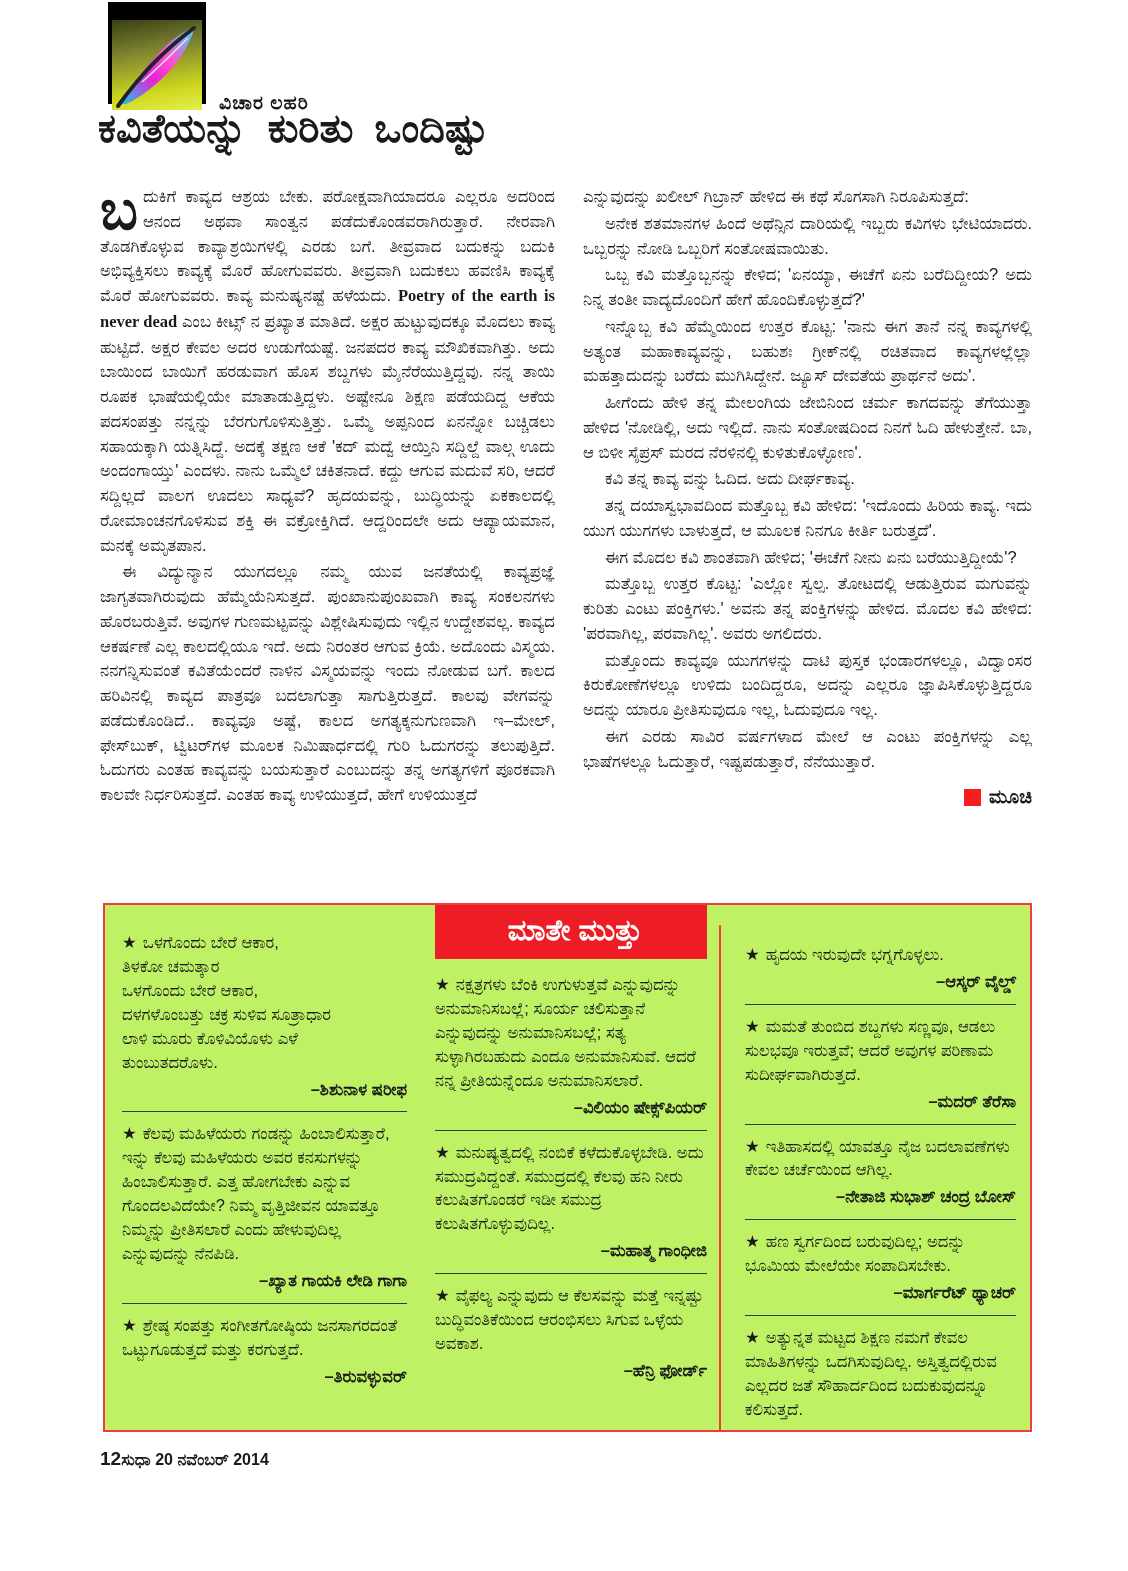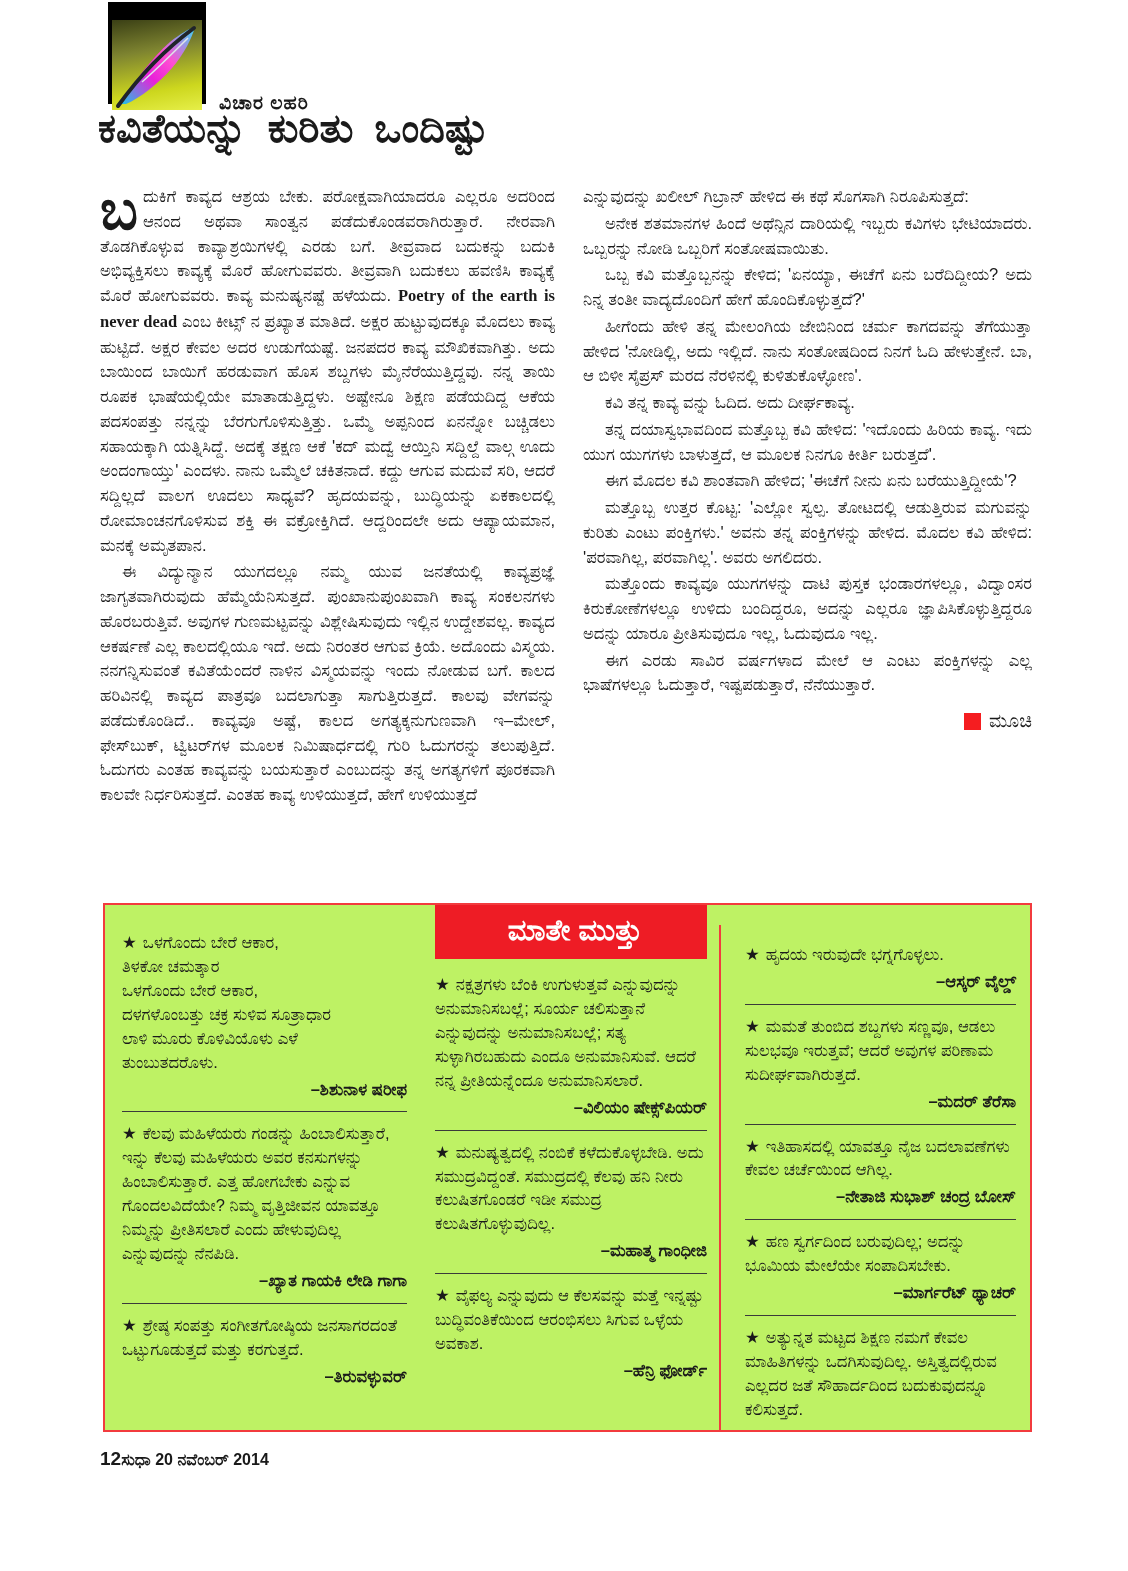--- a/index.html
+++ b/index.html
@@ -18,21 +18,21 @@
   .article-title{position:absolute;left:98px;top:106px;font-size:40px;font-weight:bold;word-spacing:10px;letter-spacing:0px;}
   
   .article{position:absolute;left:100px;top:184px;width:932px;height:718px;overflow:hidden;display:flex;gap:28px;}
   .col{text-align:justify;font-size:16.5px;line-height:1.5;}
   .col-left{width:455px;}
   .col-right{width:449px;}
   .col p{margin:0 0 2px 0;}
   .col p.indent{text-indent:22px;}
   .dropcap{float:left;font-size:56px;line-height:0.82;font-weight:bold;padding-right:5px;padding-top:3px;}
   .bold-en{font-weight:bold;font-family:"Liberation Serif", serif;}
-  .end-sign{display:flex;justify-content:flex-end;align-items:center;gap:8px;margin-top:10px;font-weight:normal;font-size:19px;}
+  .end-sign{display:flex;justify-content:flex-end;align-items:center;gap:8px;margin-top:10px;font-weight:bold;font-size:19px;}
   .end-square{width:17px;height:17px;background:#f51d20;display:inline-block;}
   
   .quote-box{
     position:absolute;left:103px;top:903px;width:929px;height:529px;
     background:#bef264;border:2px solid #f23b3e;box-sizing:border-box;
     display:flex;overflow:hidden;
   }
   .qcol{box-sizing:border-box;font-size:16.5px;line-height:1.45;}
   .qcol-left{width:322px;padding:26px 20px 0 17px;}
   .qcol-mid{width:292px;padding:0 12px 0 8px;}
@@ -82,20 +82,21 @@
     <div class="col col-left">
       <p>
         <span class="dropcap">ಬ</span><span>ದುಕಿಗೆ ಕಾವ್ಯದ ಆಶ್ರಯ ಬೇಕು. ಪರೋಕ್ಷವಾಗಿಯಾದರೂ ಎಲ್ಲರೂ ಅದರಿಂದ ಆನಂದ ಅಥವಾ ಸಾಂತ್ವನ ಪಡೆದುಕೊಂಡವರಾಗಿರುತ್ತಾರೆ. ನೇರವಾಗಿ ತೊಡಗಿಕೊಳ್ಳುವ ಕಾವ್ಯಾಶ್ರಯಿಗಳಲ್ಲಿ ಎರಡು ಬಗೆ. ತೀವ್ರವಾದ ಬದುಕನ್ನು ಬದುಕಿ ಅಭಿವ್ಯಕ್ತಿಸಲು ಕಾವ್ಯಕ್ಕೆ ಮೊರೆ ಹೋಗುವವರು. ತೀವ್ರವಾಗಿ ಬದುಕಲು ಹವಣಿಸಿ ಕಾವ್ಯಕ್ಕೆ ಮೊರೆ ಹೋಗುವವರು. ಕಾವ್ಯ ಮನುಷ್ಯನಷ್ಟೆ ಹಳೆಯದು. </span><span class="bold-en">Poetry of the earth is never dead</span><span> ಎಂಬ ಕೀಟ್ಸ್ ನ ಪ್ರಖ್ಯಾತ ಮಾತಿದೆ. ಅಕ್ಷರ ಹುಟ್ಟುವುದಕ್ಕೂ ಮೊದಲು ಕಾವ್ಯ ಹುಟ್ಟಿದೆ. ಅಕ್ಷರ ಕೇವಲ ಅದರ ಉಡುಗೆಯಷ್ಟೆ. ಜನಪದರ ಕಾವ್ಯ ಮೌಖಿಕವಾಗಿತ್ತು. ಅದು ಬಾಯಿಂದ ಬಾಯಿಗೆ ಹರಡುವಾಗ ಹೊಸ ಶಬ್ದಗಳು ಮೈನೆರೆಯುತ್ತಿದ್ದವು. ನನ್ನ ತಾಯಿ ರೂಪಕ ಭಾಷೆಯಲ್ಲಿಯೇ ಮಾತಾಡುತ್ತಿದ್ದಳು. ಅಷ್ಟೇನೂ ಶಿಕ್ಷಣ ಪಡೆಯದಿದ್ದ ಆಕೆಯ ಪದಸಂಪತ್ತು ನನ್ನನ್ನು ಬೆರಗುಗೊಳಿಸುತ್ತಿತ್ತು. ಒಮ್ಮೆ ಅಪ್ಪನಿಂದ ಏನನ್ನೋ ಬಚ್ಚಿಡಲು ಸಹಾಯಕ್ಕಾಗಿ ಯತ್ನಿಸಿದ್ದೆ. ಅದಕ್ಕೆ ತಕ್ಷಣ ಆಕೆ 'ಕದ್ ಮದ್ವೆ ಆಯ್ತಿನಿ ಸದ್ದಿಲ್ದೆ ವಾಲ್ಗ ಊದು ಅಂದಂಗಾಯ್ತು' ಎಂದಳು. ನಾನು ಒಮ್ಮೆಲೆ ಚಕಿತನಾದೆ. ಕದ್ದು ಆಗುವ ಮದುವೆ ಸರಿ, ಆದರೆ ಸದ್ದಿಲ್ಲದೆ ವಾಲಗ ಊದಲು ಸಾಧ್ಯವೆ? ಹೃದಯವನ್ನು, ಬುದ್ಧಿಯನ್ನು ಏಕಕಾಲದಲ್ಲಿ ರೋಮಾಂಚನಗೊಳಿಸುವ ಶಕ್ತಿ ಈ ವಕ್ರೋಕ್ತಿಗಿದೆ. ಆದ್ದರಿಂದಲೇ ಅದು ಆಪ್ಯಾಯಮಾನ, ಮನಕ್ಕೆ ಅಮೃತಪಾನ.</span>
       </p>
       <p class="indent">ಈ ವಿದ್ಯುನ್ಮಾನ ಯುಗದಲ್ಲೂ ನಮ್ಮ ಯುವ ಜನತೆಯಲ್ಲಿ ಕಾವ್ಯಪ್ರಜ್ಞೆ ಜಾಗೃತವಾಗಿರುವುದು ಹೆಮ್ಮೆಯೆನಿಸುತ್ತದೆ. ಪುಂಖಾನುಪುಂಖವಾಗಿ ಕಾವ್ಯ ಸಂಕಲನಗಳು ಹೊರಬರುತ್ತಿವೆ. ಅವುಗಳ ಗುಣಮಟ್ಟವನ್ನು ವಿಶ್ಲೇಷಿಸುವುದು ಇಲ್ಲಿನ ಉದ್ದೇಶವಲ್ಲ. ಕಾವ್ಯದ ಆಕರ್ಷಣೆ ಎಲ್ಲ ಕಾಲದಲ್ಲಿಯೂ ಇದೆ. ಅದು ನಿರಂತರ ಆಗುವ ಕ್ರಿಯೆ. ಅದೊಂದು ವಿಸ್ಮಯ. ನನಗನ್ನಿಸುವಂತೆ ಕವಿತೆಯೆಂದರೆ ನಾಳಿನ ವಿಸ್ಮಯವನ್ನು ಇಂದು ನೋಡುವ ಬಗೆ. ಕಾಲದ ಹರಿವಿನಲ್ಲಿ ಕಾವ್ಯದ ಪಾತ್ರವೂ ಬದಲಾಗುತ್ತಾ ಸಾಗುತ್ತಿರುತ್ತದೆ. ಕಾಲವು ವೇಗವನ್ನು ಪಡೆದುಕೊಂಡಿದೆ.. ಕಾವ್ಯವೂ ಅಷ್ಟೆ, ಕಾಲದ ಅಗತ್ಯಕ್ಕನುಗುಣವಾಗಿ ಇ–ಮೇಲ್, ಫೇಸ್‌ಬುಕ್, ಟ್ವಿಟರ್‌ಗಳ ಮೂಲಕ ನಿಮಿಷಾರ್ಧದಲ್ಲಿ ಗುರಿ ಓದುಗರನ್ನು ತಲುಪುತ್ತಿದೆ. ಓದುಗರು ಎಂತಹ ಕಾವ್ಯವನ್ನು ಬಯಸುತ್ತಾರೆ ಎಂಬುದನ್ನು ತನ್ನ ಅಗತ್ಯಗಳಿಗೆ ಪೂರಕವಾಗಿ ಕಾಲವೇ ನಿರ್ಧರಿಸುತ್ತದೆ. ಎಂತಹ ಕಾವ್ಯ ಉಳಿಯುತ್ತದೆ, ಹೇಗೆ ಉಳಿಯುತ್ತದೆ</p>
     </div>
     <div class="col col-right">
       <p>ಎನ್ನುವುದನ್ನು ಖಲೀಲ್ ಗಿಬ್ರಾನ್ ಹೇಳಿದ ಈ ಕಥೆ ಸೊಗಸಾಗಿ ನಿರೂಪಿಸುತ್ತದೆ:</p>
       <p class="indent">ಅನೇಕ ಶತಮಾನಗಳ ಹಿಂದೆ ಅಥೆನ್ಸಿನ ದಾರಿಯಲ್ಲಿ ಇಬ್ಬರು ಕವಿಗಳು ಭೇಟಿಯಾದರು. ಒಬ್ಬರನ್ನು ನೋಡಿ ಒಬ್ಬರಿಗೆ ಸಂತೋಷವಾಯಿತು.</p>
       <p class="indent">ಒಬ್ಬ ಕವಿ ಮತ್ತೊಬ್ಬನನ್ನು ಕೇಳಿದ; 'ಏನಯ್ಯಾ, ಈಚೆಗೆ ಏನು ಬರೆದಿದ್ದೀಯ? ಅದು ನಿನ್ನ ತಂತೀ ವಾದ್ಯದೊಂದಿಗೆ ಹೇಗೆ ಹೊಂದಿಕೊಳ್ಳುತ್ತದೆ?'</p>
+      <p class="indent">ಇನ್ನೊಬ್ಬ ಕವಿ ಹೆಮ್ಮೆಯಿಂದ ಉತ್ತರ ಕೊಟ್ಟ: 'ನಾನು ಈಗ ತಾನೆ ನನ್ನ ಕಾವ್ಯಗಳಲ್ಲಿ ಅತ್ಯಂತ ಮಹಾಕಾವ್ಯವನ್ನು, ಬಹುಶಃ ಗ್ರೀಕ್‌ನಲ್ಲಿ ರಚಿತವಾದ ಕಾವ್ಯಗಳಲ್ಲೆಲ್ಲಾ ಮಹತ್ತಾದುದನ್ನು ಬರೆದು ಮುಗಿಸಿದ್ದೇನೆ. ಜ್ಯೂಸ್ ದೇವತೆಯ ಪ್ರಾರ್ಥನೆ ಅದು'.</p>
       <p class="indent">ಹೀಗೆಂದು ಹೇಳಿ ತನ್ನ ಮೇಲಂಗಿಯ ಜೇಬಿನಿಂದ ಚರ್ಮ ಕಾಗದವನ್ನು ತೆಗೆಯುತ್ತಾ ಹೇಳಿದ 'ನೋಡಿಲ್ಲಿ, ಅದು ಇಲ್ಲಿದೆ. ನಾನು ಸಂತೋಷದಿಂದ ನಿನಗೆ ಓದಿ ಹೇಳುತ್ತೇನೆ. ಬಾ, ಆ ಬಿಳೀ ಸೈಪ್ರಸ್ ಮರದ ನೆರಳಿನಲ್ಲಿ ಕುಳಿತುಕೊಳ್ಳೋಣ'.</p>
       <p class="indent">ಕವಿ ತನ್ನ ಕಾವ್ಯ ವನ್ನು ಓದಿದ. ಅದು ದೀರ್ಘಕಾವ್ಯ.</p>
       <p class="indent">ತನ್ನ ದಯಾಸ್ವಭಾವದಿಂದ ಮತ್ತೊಬ್ಬ ಕವಿ ಹೇಳಿದ: 'ಇದೊಂದು ಹಿರಿಯ ಕಾವ್ಯ. ಇದು ಯುಗ ಯುಗಗಳು ಬಾಳುತ್ತದೆ, ಆ ಮೂಲಕ ನಿನಗೂ ಕೀರ್ತಿ ಬರುತ್ತದೆ'.</p>
       <p class="indent">ಈಗ ಮೊದಲ ಕವಿ ಶಾಂತವಾಗಿ ಹೇಳಿದ; 'ಈಚೆಗೆ ನೀನು ಏನು ಬರೆಯುತ್ತಿದ್ದೀಯೆ'?</p>
       <p class="indent">ಮತ್ತೊಬ್ಬ ಉತ್ತರ ಕೊಟ್ಟ: 'ಎಲ್ಲೋ ಸ್ವಲ್ಪ. ತೋಟದಲ್ಲಿ ಆಡುತ್ತಿರುವ ಮಗುವನ್ನು ಕುರಿತು ಎಂಟು ಪಂಕ್ತಿಗಳು.' ಅವನು ತನ್ನ ಪಂಕ್ತಿಗಳನ್ನು ಹೇಳಿದ. ಮೊದಲ ಕವಿ ಹೇಳಿದ: 'ಪರವಾಗಿಲ್ಲ, ಪರವಾಗಿಲ್ಲ'. ಅವರು ಅಗಲಿದರು.</p>
       <p class="indent">ಮತ್ತೊಂದು ಕಾವ್ಯವೂ ಯುಗಗಳನ್ನು ದಾಟಿ ಪುಸ್ತಕ ಭಂಡಾರಗಳಲ್ಲೂ, ವಿದ್ವಾಂಸರ ಕಿರುಕೋಣೆಗಳಲ್ಲೂ ಉಳಿದು ಬಂದಿದ್ದರೂ, ಅದನ್ನು ಎಲ್ಲರೂ ಜ್ಞಾಪಿಸಿಕೊಳ್ಳುತ್ತಿದ್ದರೂ ಅದನ್ನು ಯಾರೂ ಪ್ರೀತಿಸುವುದೂ ಇಲ್ಲ, ಓದುವುದೂ ಇಲ್ಲ.</p>
       <p class="indent">ಈಗ ಎರಡು ಸಾವಿರ ವರ್ಷಗಳಾದ ಮೇಲೆ ಆ ಎಂಟು ಪಂಕ್ತಿಗಳನ್ನು ಎಲ್ಲ ಭಾಷೆಗಳಲ್ಲೂ ಓದುತ್ತಾರೆ, ಇಷ್ಟಪಡುತ್ತಾರೆ, ನೆನೆಯುತ್ತಾರೆ.</p>
       <div class="end-sign">
         <span class="end-square"></span>
         <span>ಮೂಚಿ</span>

